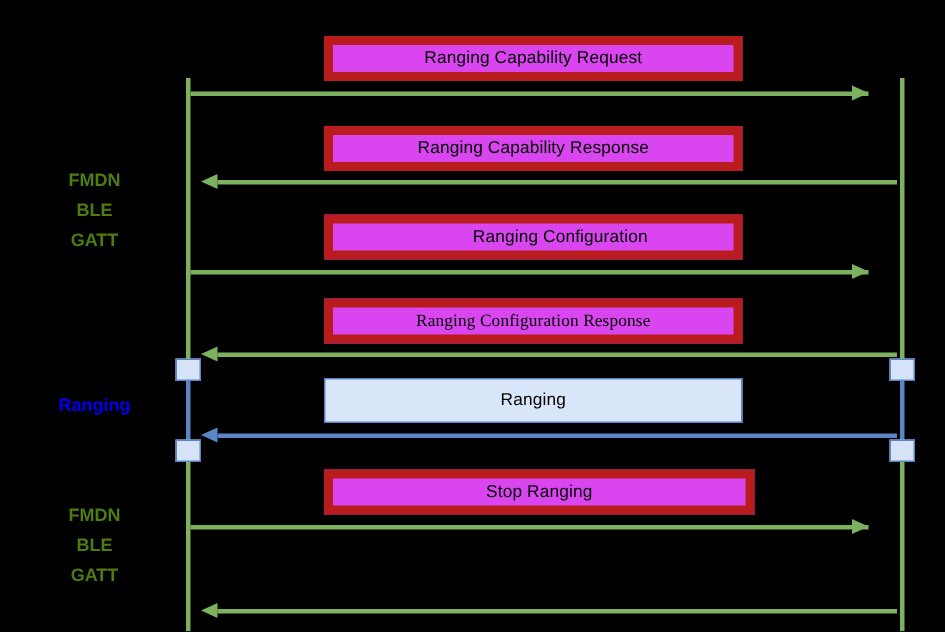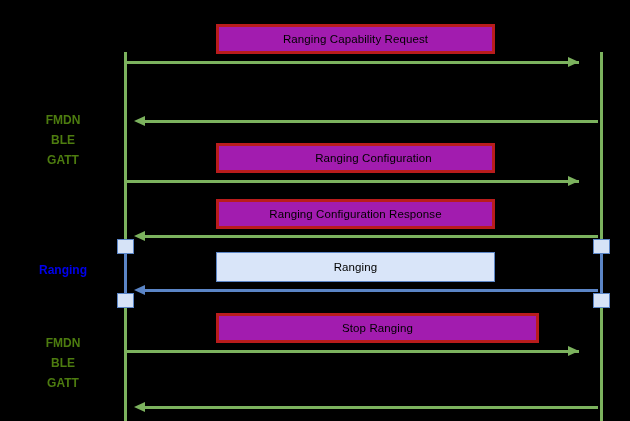--- a/index.html
+++ b/index.html
@@ -40,22 +40,22 @@
     box-sizing: border-box;
     display: flex;
     align-items: center;
     justify-content: center;
     font-size: 11.5px;
     color: #000000;
     text-align: center;
     letter-spacing: 0.1px;
   }
   .msgbox.green {
-    background: #a21caf;
-    border: 3px solid #b91c1c;
+    background: #d946ef;
+    border: 6px solid #b91c1c;
   }
   .msgbox.blue {
     background: #d9e5f9;
     border: 1px solid #5b85c6;
   }
   
   .arrow-line {
     position: absolute;
     height: 3px;
   }
@@ -119,35 +119,36 @@
   <div class="phase-label blue" style="left:28px; top:260px; width:70px;">Ranging</div>
 
   <div class="phase-label green" style="left:28px; top:333px; width:70px;">FMDN
 BLE
 GATT</div>
 
   <div class="msgbox green" style="left:216px; top:24px; width:279px; height:30px;">Ranging Capability Request</div>
   <div class="arrow-line green" style="left:127px; top:61px; width:452px;"></div>
   <div class="arrow-head right green" style="left:568px; top:57px;"></div>
 
+  <div class="msgbox green" style="left:216px; top:84px; width:279px; height:30px;">Ranging Capability Response</div>
   <div class="arrow-line green" style="left:145px; top:120px; width:453px;"></div>
   <div class="arrow-head left green" style="left:134px; top:116px;"></div>
 
   <div class="msgbox green" style="left:216px; top:143px; width:279px; height:30px;padding-left:36px;">Ranging Configuration</div>
   <div class="arrow-line green" style="left:127px; top:180px; width:452px;"></div>
   <div class="arrow-head right green" style="left:568px; top:176px;"></div>
 
-  <div class="msgbox green" style="left:216px; top:199px; width:279px; height:30px;">Ranging Configuration Response</div>
+  <div class="msgbox green" style="left:216px; top:199px; width:279px; height:30px;font-family:Liberation Serif, serif;">Ranging Configuration Response</div>
   <div class="arrow-line green" style="left:145px; top:235px; width:453px;"></div>
   <div class="arrow-head left green" style="left:134px; top:231px;"></div>
 
   <div class="msgbox blue" style="left:216px; top:252px; width:279px; height:30px;">Ranging</div>
   <div class="arrow-line blue" style="left:145px; top:289px; width:453px;"></div>
   <div class="arrow-head left blue" style="left:134px; top:285px;"></div>
 
-  <div class="msgbox green" style="left:216px; top:313px; width:323px; height:30px;">Stop Ranging</div>
+  <div class="msgbox green" style="left:216px; top:313px; width:287px; height:30px;">Stop Ranging</div>
   <div class="arrow-line green" style="left:127px; top:350px; width:452px;"></div>
   <div class="arrow-head right green" style="left:568px; top:346px;"></div>
 
   <div class="arrow-line green" style="left:145px; top:406px; width:453px;"></div>
   <div class="arrow-head left green" style="left:134px; top:402px;"></div>
 
 </div>
 
 </body></html>

